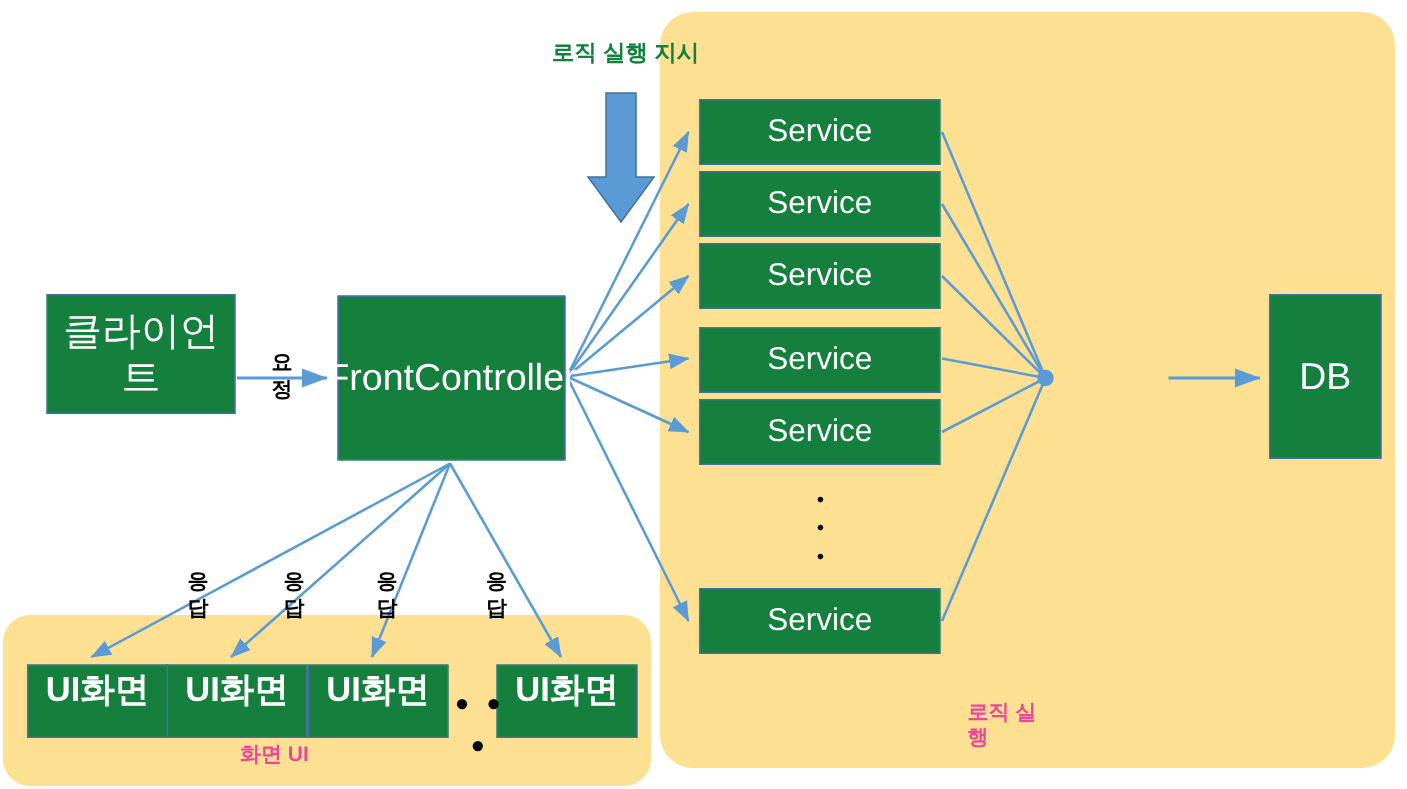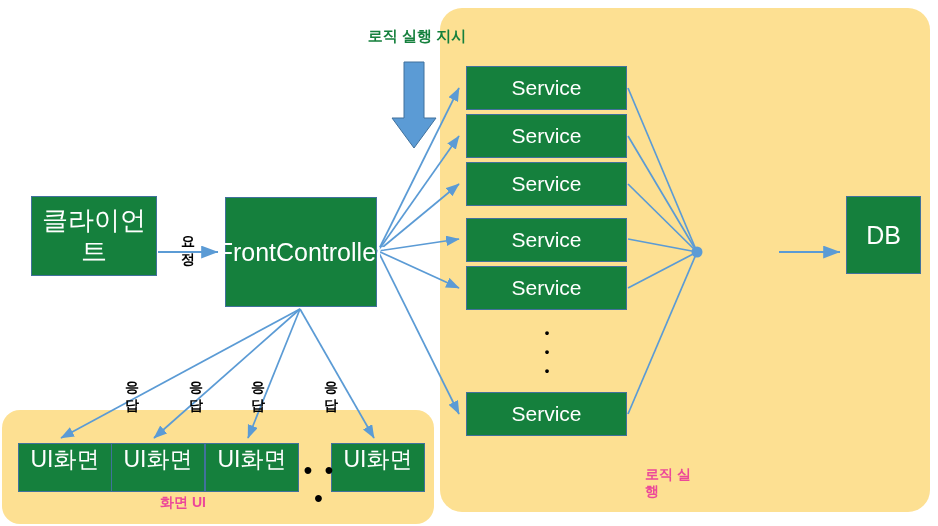--- a/index.html
+++ b/index.html
@@ -90,21 +90,21 @@
     font-size: 25px;
     line-height: 30px;
   }
   #box-dao {
     left: 700px; top: 196px;
     width: 78px; height: 110px;
     font-size: 25px;
   }
   #box-db {
     left: 846px; top: 196px;
-    width: 75px; height: 78px;
+    width: 75px; height: 110px;
     font-size: 25px;
   }
   #box-vo {
     left: 783px; top: 147px;
     width: 62px; height: 40px;
     font-size: 22px;
   }
 
   .service-box {
     position: absolute;
@@ -116,20 +116,21 @@
 
   .ui-box {
     position: absolute;
     top: 443px;
     width: 94px;
     height: 49px;
     font-size: 23px;
     line-height: 28px;
     align-items: flex-start;
     padding-top: 1px;
+    font-weight: bold;
   }
   .ui-box .ui-text {
     display: block;
     width: 72px;
     word-break: break-all;
   }
 
   
   #service-ellipsis {
     position: absolute;

